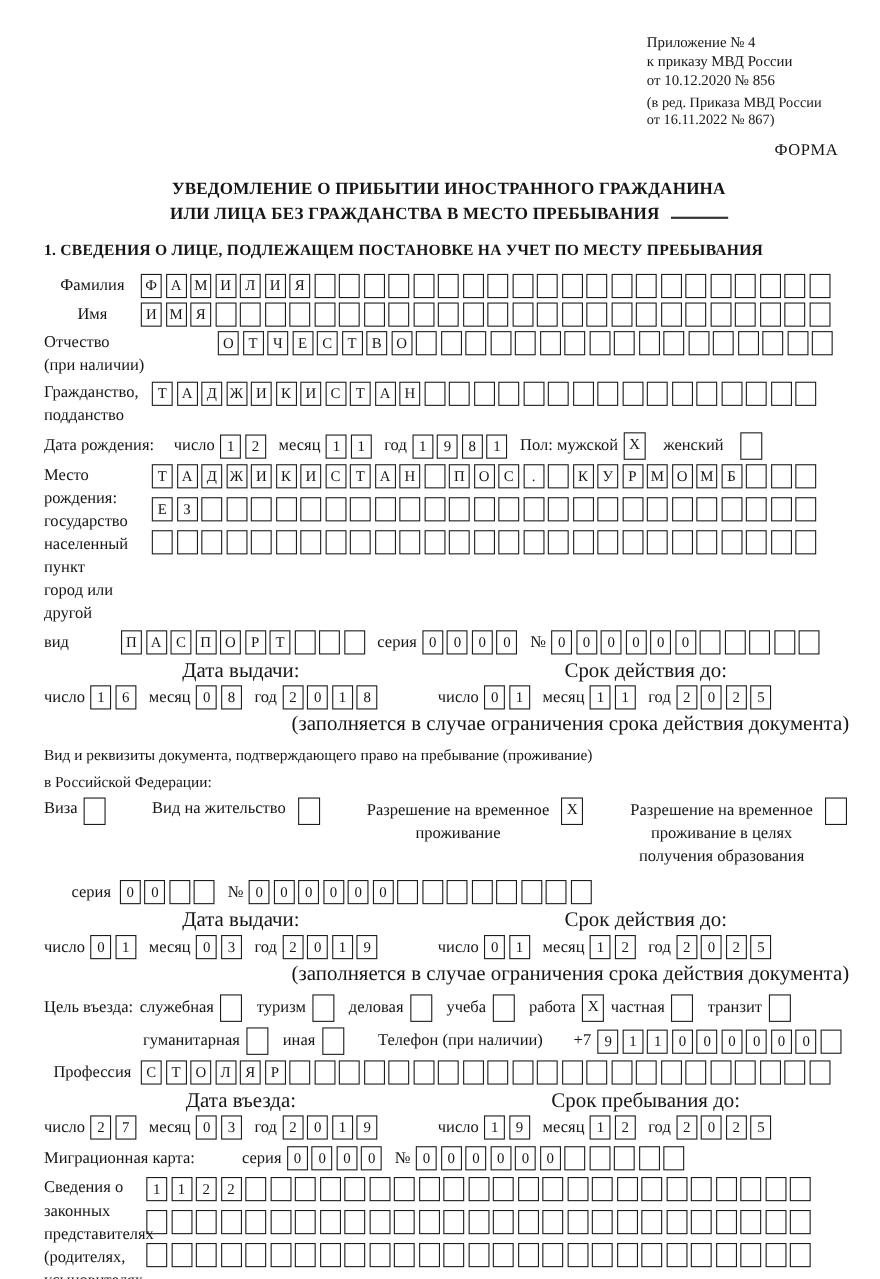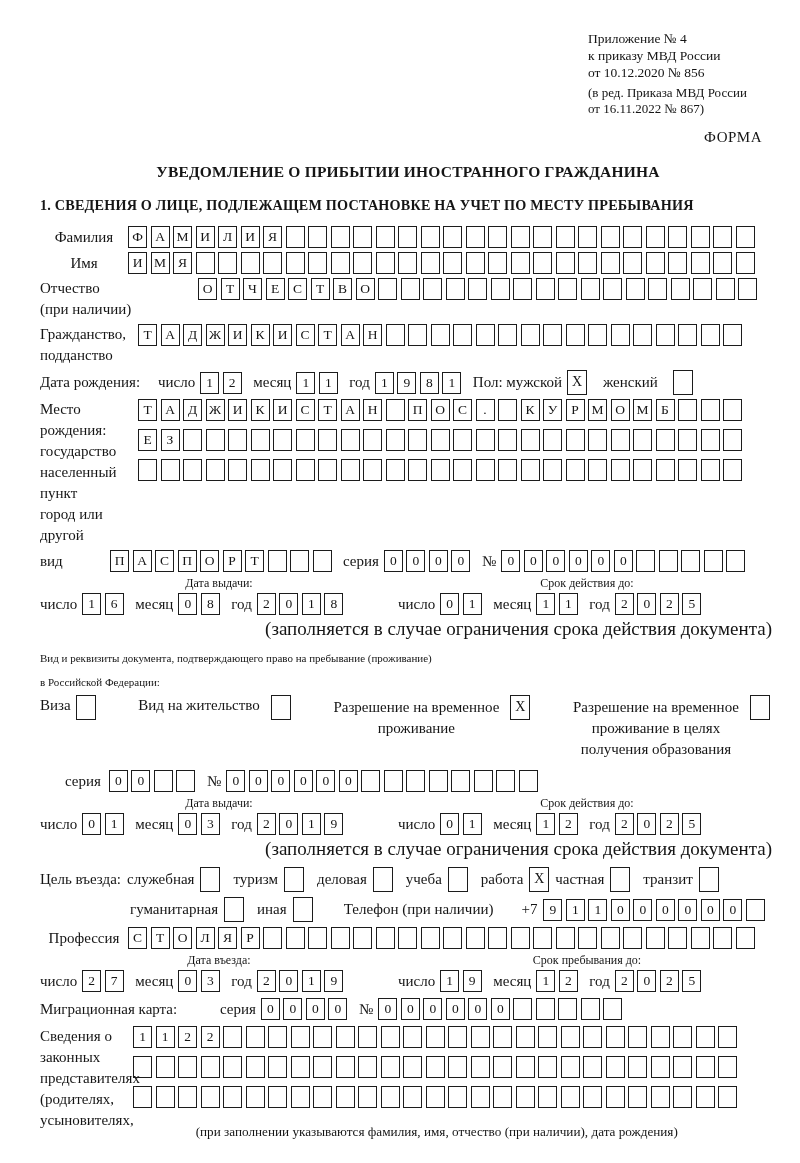--- a/index.html
+++ b/index.html
@@ -25,28 +25,28 @@
   .bg{display:flex;flex-wrap:nowrap;}
   .cell{box-sizing:border-box;width:19px;height:22px;border:1.6px solid #1c1c1c;margin-right:3.5px;
         text-align:center;font-size:13.5px;line-height:19px;flex-shrink:0;}
   .box-col .bg{margin-bottom:8px;}
   .chk{box-sizing:border-box;display:inline-block;width:20px;height:25px;border:1.6px solid #1c1c1c;
        text-align:center;font-size:14px;line-height:22px;flex-shrink:0;}
 
   .sub{margin:0 5px 0 8px;flex-shrink:0;}
   .sub.first{margin-left:0;}
 
-  .dhdr{display:flex;font-size:12px;margin:3px 0 2px;}
+  .dhdr{display:flex;font-size:19px;margin:3px 0 2px;}
   .dh-l{width:358px;text-align:center;} .dh-r{flex:1;text-align:center;}
   .drow{display:flex;align-items:center;margin-bottom:3px;font-size:15px;}
   .dgl{display:flex;align-items:center;width:358px;} .dgr{display:flex;align-items:center;}
   .note-r{text-align:right;font-size:19px;margin:0 4px 7px 0;}
 
   .chead{font-weight:bold;font-size:14.6px;text-align:center;margin:3px 0 4px;}
-  .intro{font-size:11px;line-height:22px;margin-bottom:2px;}
+  .intro{font-size:14px;line-height:22px;margin-bottom:2px;}
 
   .opts{display:flex;align-items:flex-start;justify-content:space-between;margin:4px 0 10px;font-size:15px;padding-right:6px;gap:40px;}
   .opt{display:flex;align-items:flex-start;}
   .opt .chk{margin-left:11px;margin-top:-2px;}
   .optc{text-align:center;line-height:21px;}
 
   .prow{display:flex;align-items:center;margin-bottom:5px;font-size:15px;}
   .prow .plbl{margin-right:6px;flex-shrink:0;}
   .prow .chk{margin-right:13px;}
   .indent{margin-left:90px;}
@@ -66,20 +66,23 @@
     <div class="ed">
       <div>(в ред. Приказа МВД России</div>
       <div>от 16.11.2022 № 867)</div>
     </div>
   </div>
 
   <div class="forma">ФОРМА</div>
 
   <div class="title">
     <div>УВЕДОМЛЕНИЕ О ПРИБЫТИИ ИНОСТРАННОГО ГРАЖДАНИНА</div>
+    <div>
+      <span>ИЛИ ЛИЦА БЕЗ ГРАЖДАНСТВА В МЕСТО ПРЕБЫВАНИЯ</span><span class="tuline"></span>
+    </div>
   </div>
 
   <div class="sec1">1. СВЕДЕНИЯ О ЛИЦЕ, ПОДЛЕЖАЩЕМ ПОСТАНОВКЕ НА УЧЕТ ПО МЕСТУ ПРЕБЫВАНИЯ</div>
 
   <div class="row">
     <span class="lbl w88">Фамилия</span>
     <span class="bg">
         <span class="cell">Ф</span>
         <span class="cell">А</span>
         <span class="cell">М</span>

